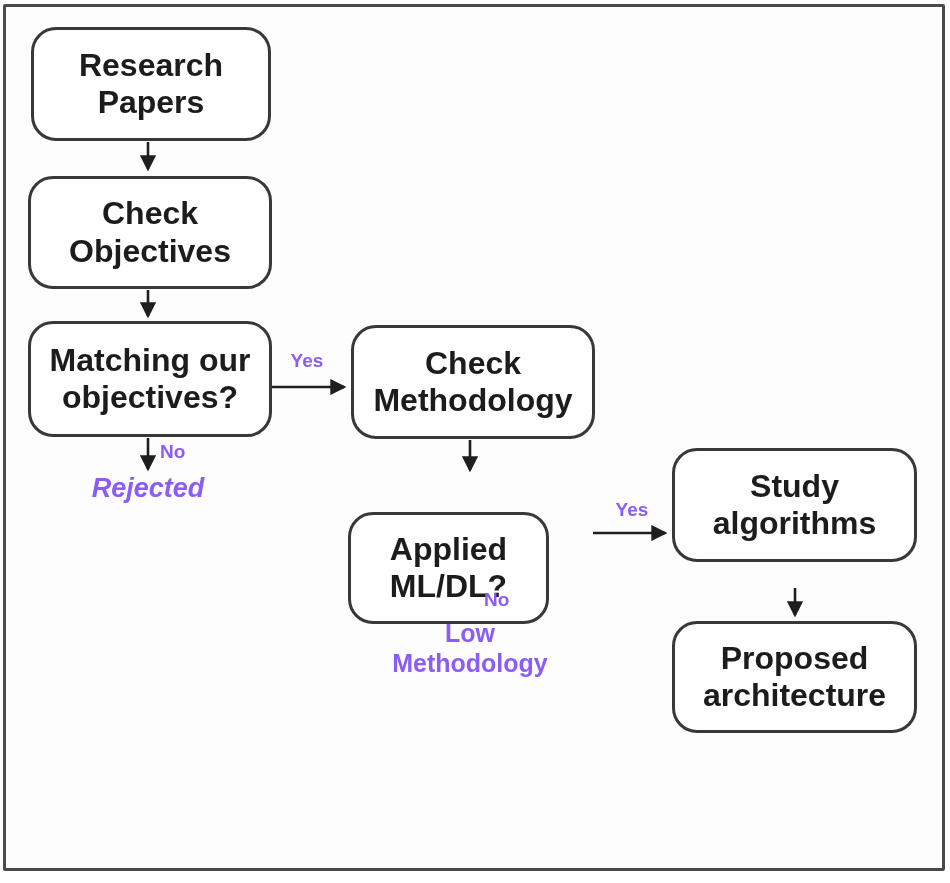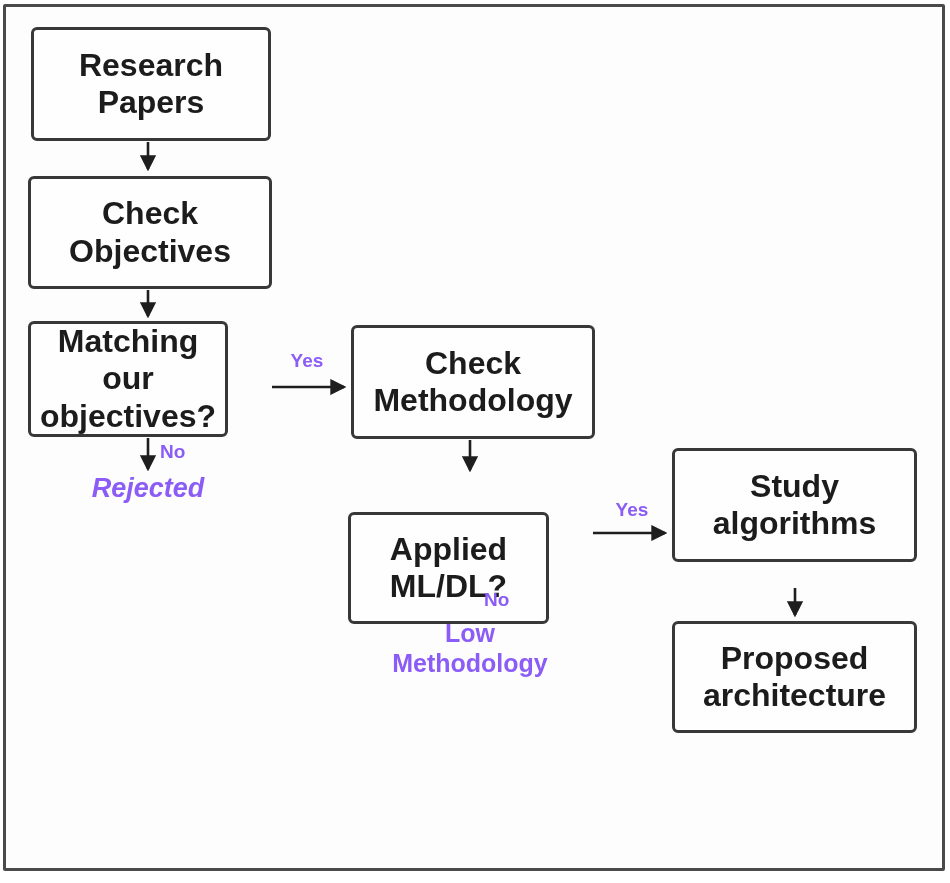--- a/index.html
+++ b/index.html
@@ -32,35 +32,35 @@
     top: 0;
     width: 950px;
     height: 883px;
     pointer-events: none;
   }
   .node {
     position: absolute;
     box-sizing: border-box;
     background: #fefefe;
     border: 3px solid #383838;
-    border-radius: 6px;
+    border-radius: 25px;
     display: flex;
     align-items: center;
     justify-content: center;
     text-align: center;
     font-weight: bold;
     font-size: 32px;
     line-height: 1.17;
     color: #1c1c1c;
     white-space: pre-line;
     letter-spacing: 0px;
   }
   .node-research-papers      { left: 31px;  top: 27px;  width: 240px; height: 114px; }
   .node-check-objectives     { left: 28px;  top: 176px; width: 244px; height: 113px; }
-  .node-matching-objectives  { left: 28px;  top: 321px; width: 200px; height: 116px; }
+  .node-matching-objectives  { left: 28px;  top: 321px; width: 244px; height: 116px; }
   .node-check-methodology    { left: 351px; top: 325px; width: 244px; height: 114px; }
   .node-applied-mldl         { left: 348px; top: 476px; width: 201px; height: 112px; margin-top: 36px; }
   .node-study-algorithms     { left: 672px; top: 448px; width: 245px; height: 114px; }
   .node-proposed-architecture{ left: 672px; top: 621px; width: 245px; height: 112px; }
 
   .edge-label {
     position: absolute;
     font-weight: bold;
     color: #8b5cf6;
     white-space: pre-line;

